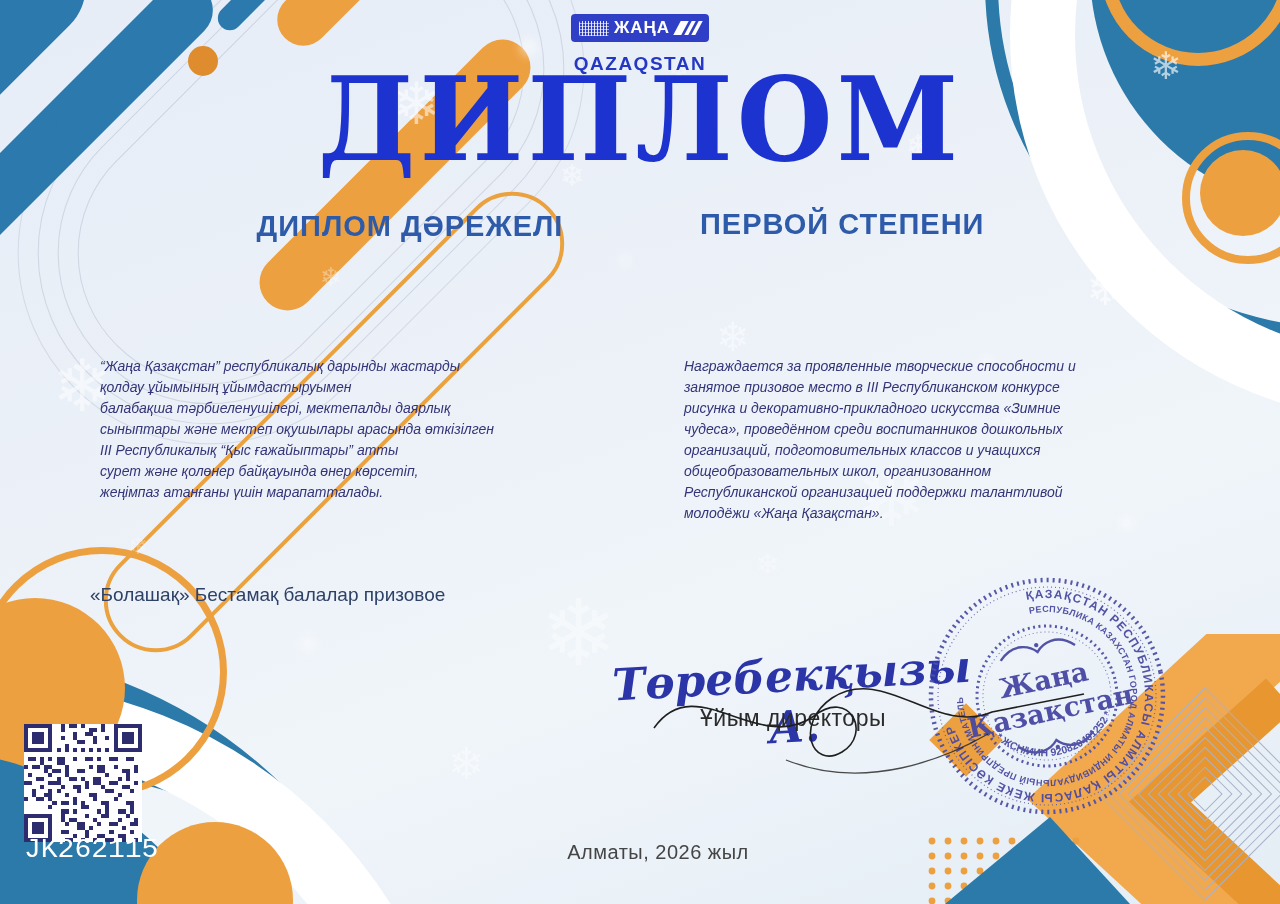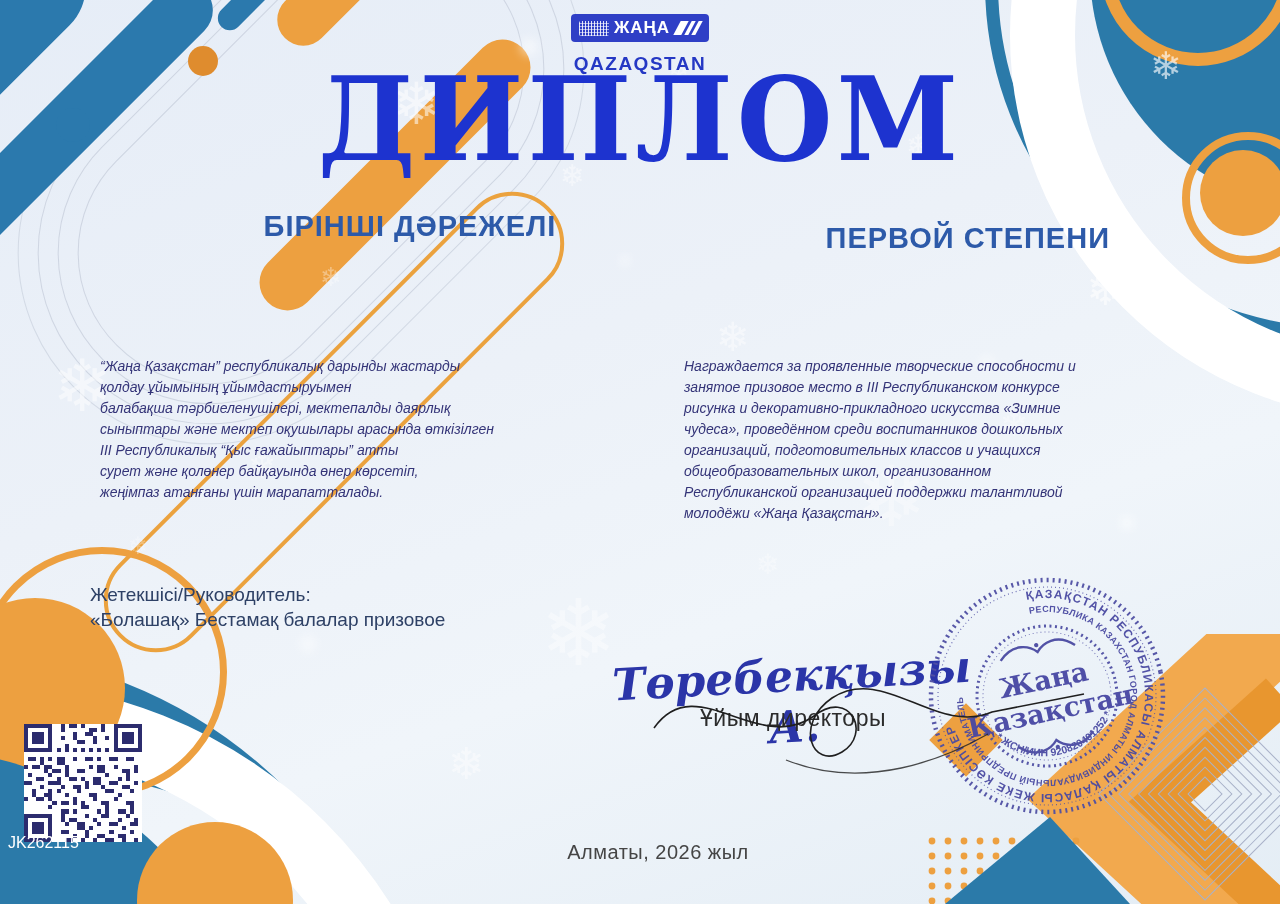--- a/index.html
+++ b/index.html
@@ -24,40 +24,40 @@
   .logo-stripes i{display:inline-block;height:14px;background:#fff;transform:skew(-28deg);}
   .logo-stripes i:nth-child(1){width:8px;}
   .logo-stripes i:nth-child(2){width:4px;}
   .logo-stripes i:nth-child(3){width:4px;}
   .logo-sub{margin-top:11px;color:#2538c4;font-weight:bold;font-size:19px;letter-spacing:1.5px;}
   
   .title{left:0;right:0;top:62px;text-align:center;font-family:"DejaVu Serif",serif;
     font-weight:bold;font-size:110px;line-height:1.05;color:#1d33cf;letter-spacing:4px;transform:scaleY(1.05);}
   .degree-kk{left:120px;top:210px;width:580px;text-align:center;font-weight:bold;font-size:29px;
     color:#2d5aa9;letter-spacing:1px;}
-  .degree-ru{left:700px;top:222px;width:410px;text-align:right;font-weight:bold;font-size:29px;
+  .degree-ru{left:700px;top:208px;width:410px;text-align:left;font-weight:bold;font-size:29px;
     color:#2d5aa9;letter-spacing:1px;}
   .recipient{left:0;right:0;top:250px;text-align:center;font-family:"DejaVu Serif",serif;
     font-style:italic;font-weight:bold;font-size:62px;color:#d22730;}
   
   .body-col{top:356px;white-space:pre-line;text-align:left;font-family:Liberation Sans, sans-serif;
     font-style:italic;font-size:14px;line-height:1.5;color:#343478;}
   .body-kk{left:100px;width:510px;}
   .body-ru{left:684px;width:524px;}
   
   .supervisor{left:90px;top:583px;font-size:19px;color:#2e4166;line-height:1.3;}
   .supervisor .sup-name{margin-bottom:11px;}
   
   .sig-script{left:598px;top:650px;width:390px;text-align:center;font-family:"DejaVu Serif",serif;
     font-style:italic;font-weight:bold;font-size:44px;color:#2b35a8;transform:rotate(-3deg);}
   .sig-role{left:598px;top:705px;width:390px;text-align:center;font-size:23px;color:#2b2b2b;
     letter-spacing:.5px;z-index:3;}
   
   .qr{left:24px;top:724px;z-index:3;}
-  .cert-id{left:8px;top:834px;z-index:3;color:#ffffff;font-family:Liberation Sans, sans-serif;font-size:16px;}
+  .cert-id{left:24px;top:834px;z-index:3;color:#ffffff;font-family:Liberation Mono, monospace;font-size:28px;}
   .footer{left:0;right:0;top:841px;text-align:center;font-size:20px;color:#454545;letter-spacing:.5px;z-index:3;padding-left:36px;}
   .stamp{left:925px;top:574px;width:244px;height:244px;z-index:4;transform:rotate(-12deg);opacity:.95;}
   .flourish{left:636px;top:640px;z-index:5;}
 </style>
 </head>
 <body>
 
 <div class="cert">
 
   <div class="deco" style="left:40px;top:30px;width:520px;height:260px;border:1.5px solid #c3cbd8;border-radius:130px;transform:rotate(-45deg);opacity:.7;"></div>
@@ -154,42 +154,41 @@
       <span class="logo-stripes">
           <i></i>
           <i></i>
           <i></i>
         </span>
     </div>
     <div class="logo-sub">QAZAQSTAN</div>
   </div>
 
   <div class="content title">ДИПЛОМ</div>
-  <div class="content degree-kk">БІРІНШІ ДӘРЕЖЕЛІ</div>
+  <div class="content degree-kk">ДИПЛОМ ДӘРЕЖЕЛІ</div>
   <div class="content degree-ru">ПЕРВОЙ СТЕПЕНИ</div>
 
 
   <div class="content body-col body-kk">“Жаңа Қазақстан” республикалық дарынды жастарды
 қолдау ұйымының ұйымдастыруымен
 балабақша тәрбиеленушілері, мектепалды даярлық
 сыныптары және мектеп оқушылары арасында өткізілген
 III Республикалық “Қыс ғажайыптары” атты
 сурет және қолөнер байқауында өнер көрсетіп,
 жеңімпаз атанғаны үшін марапатталады.</div>
   <div class="content body-col body-ru">Награждается за проявленные творческие способности и
 занятое призовое место в III Республиканском конкурсе
 рисунка и декоративно-прикладного искусства «Зимние
 чудеса», проведённом среди воспитанников дошкольных
 организаций, подготовительных классов и учащихся
 общеобразовательных школ, организованном
 Республиканской организацией поддержки талантливой
 молодёжи «Жаңа Қазақстан».</div>
 
   <div class="content supervisor">
-    <div>Жетекшісі/Руководитель:</div>
     <div>«Болашақ» Бестамақ балалар призовое</div>
   </div>
 
   <div class="content sig-script">Төребекқызы А.</div>
   <div class="content sig-role">Ұйым директоры</div>
 
   <svg class="abs flourish" width="460" height="150" viewBox="0 0 460 150">
     <path d="M 18,88 C 60,28 122,116 178,76 C 214,48 236,94 206,112 C 176,130 158,84 196,58 C 248,24 300,96 356,72 L 448,54" fill="none" stroke="#1f1f1f" stroke-width="1.6"></path>
     <path d="M 150,120 C 230,152 310,118 352,94" fill="none" stroke="#1f1f1f" stroke-width="1.3" opacity=".8"></path>
   </svg>

